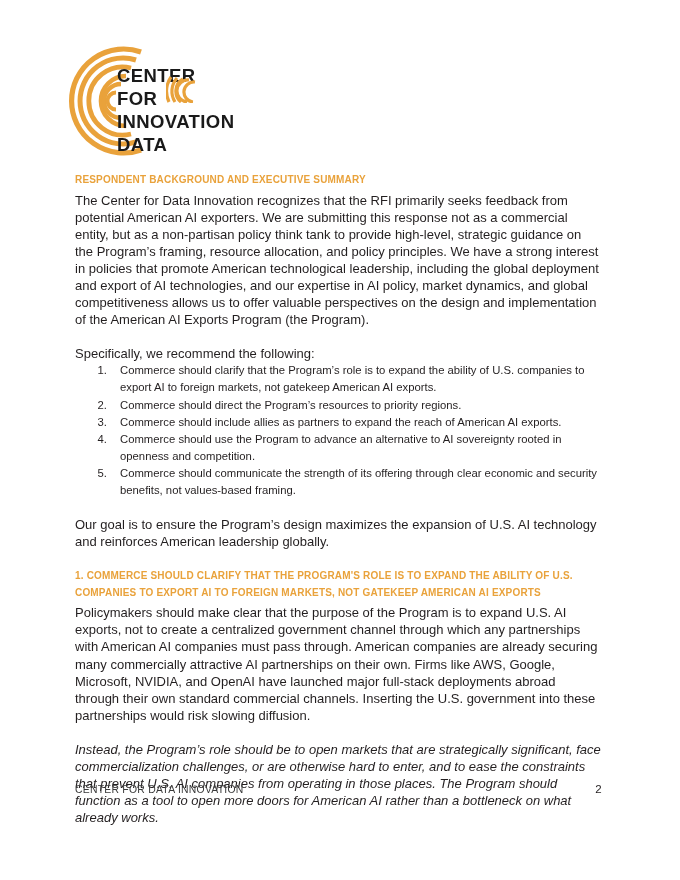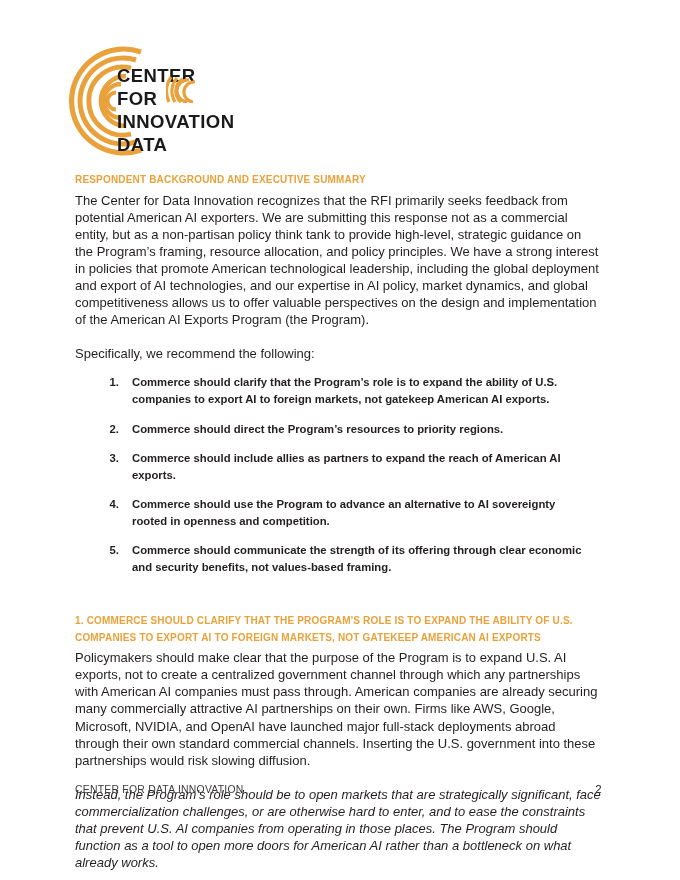--- a/index.html
+++ b/index.html
@@ -64,21 +64,21 @@
     color: #e9a23b;
     font-family: "Liberation Sans", sans-serif;
     font-weight: bold;
     font-size: 10px;
     letter-spacing: 0.18px;
     line-height: 16.5px;
     margin: 0 0 3px 0;
     text-transform: uppercase;
   }
   .sec-heading.block2 {
-    margin-top: 8px;
+    margin-top: 18px;
     width: 520px;
   }
   p.body {
     margin: 0;
     font-size: 13px;
     line-height: 17.1px;
     color: #231f20;
     text-align: left;
   }
   p.body + p.body {
@@ -93,22 +93,21 @@
     list-style: none;
     counter-reset: rec;
   }
   ol.reclist li {
     counter-increment: rec;
     position: relative;
     padding-left: 45px;
     font-size: 11.3px;
     line-height: 17.1px;
     color: #231f20;
-    margin: 12px;
-    font-weight: bold;
+    margin: 0;
   }
   ol.reclist li::before {
     content: counter(rec) ".";
     position: absolute;
     left: 0;
     top: 0;
     width: 32px;
     text-align: right;
     font-size: 11.3px;
     line-height: 17.1px;
@@ -182,20 +181,21 @@
     <ol class="reclist">
       <li>Commerce should clarify that the Program’s role is to expand the ability of U.S. companies to export AI to foreign markets, not gatekeep American AI exports.</li>
       <li>Commerce should direct the Program’s resources to priority regions.</li>
       <li>Commerce should include allies as partners to expand the reach of American AI exports.</li>
       <li>Commerce should use the Program to advance an alternative to AI sovereignty rooted in openness and competition.</li>
       <li>Commerce should communicate the strength of its offering through clear economic and security benefits, not values-based framing.</li>
     </ol>
 
     <div class="gap-small"></div>
 
+    <p class="body">Our goal is to ensure the Program’s design maximizes the expansion of U.S. AI technology and reinforces American leadership globally.</p>
 
     <h2 class="sec-heading block2">1. COMMERCE SHOULD CLARIFY THAT THE PROGRAM'S ROLE IS TO EXPAND THE ABILITY OF U.S. COMPANIES TO EXPORT AI TO FOREIGN MARKETS, NOT GATEKEEP AMERICAN AI EXPORTS</h2>
 
     <p class="body">Policymakers should make clear that the purpose of the Program is to expand U.S. AI exports, not to create a centralized government channel through which any partnerships with American AI companies must pass through. American companies are already securing many commercially attractive AI partnerships on their own. Firms like AWS, Google, Microsoft, NVIDIA, and OpenAI have launched major full-stack deployments abroad through their own standard commercial channels. Inserting the U.S. government into these partnerships would risk slowing diffusion.</p>
 
     <p class="body">Instead, the Program’s role should be to open markets that are strategically significant, face commercialization challenges, or are otherwise hard to enter, and to ease the constraints that prevent U.S. AI companies from operating in those places. The Program should function as a tool to open more doors for American AI rather than a bottleneck on what already works.</p>
   </div>
 
   <div class="footer">
     <span>CENTER FOR DATA INNOVATION</span>

